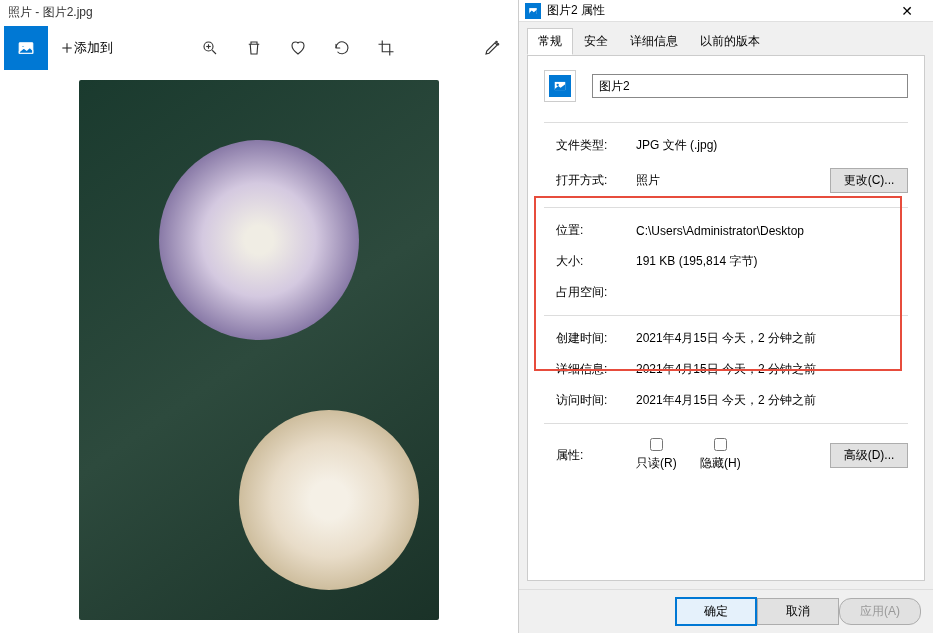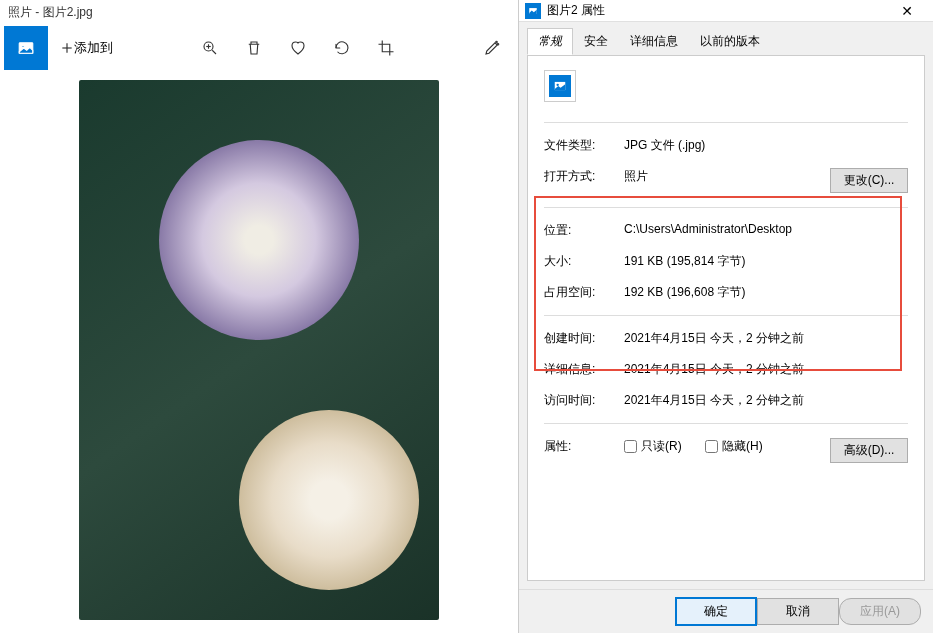--- a/index.html
+++ b/index.html
@@ -19,34 +19,34 @@
 .f1 { width:200px; height:200px; left:80px; top:60px; background: radial-gradient(circle,#f0ede4 10%,#d4c9e0 40%,#8a7ba8 70%,#4a5840 90%); }
 .f2 { width:180px; height:180px; left:160px; top:330px; background: radial-gradient(circle,#f5f0e6 15%,#e8dcc8 45%,#c9b896 75%,#3a4a35 95%); }
 
 .props-dialog { width: 415px; height: 633px; background: #f0f0f0; border-left: 1px solid #ccc; display: flex; flex-direction: column; font-size: 12px; }
 .dlg-titlebar { height: 22px; background: #fff; display: flex; align-items: center; padding: 0 6px; border-bottom: 1px solid #e0e0e0; }
 .dlg-titlebar .icon { width:16px; height:16px; background:#0078d4; margin-right:6px; display:flex; align-items:center; justify-content:center; }
 .dlg-titlebar .icon svg { width:10px; height:10px; fill:#fff; }
 .dlg-close { margin-left:auto; width:40px; text-align:center; font-size:14px; }
 .tabs { display:flex; padding: 6px 8px 0 8px; background:#f0f0f0; }
 .tab { padding: 4px 10px; border: 1px solid transparent; font-size:12px; }
-.tab.active { background:#fff; border:1px solid #ccc; border-bottom:1px solid #fff;font-style:italic; }
+.tab.active { background:#fff; border:1px solid #ccc; border-bottom:1px solid #fff; }
 .tab-body { flex:1; margin: 0 8px 8px 8px; background:#fff; border:1px solid #ccc; padding: 14px 16px; position: relative; }
-.row { display:flex; margin-bottom: 14px; }
+.row { display:flex; align-items:center; margin-bottom: 14px; margin-left: 12px; }
 .row .lbl { width: 80px; color:#000; }
 .row .val { flex:1; color:#000; }
 .filename-row { display:flex; align-items:center; gap:16px; margin-bottom:20px; }
 .file-icon { width:32px; height:32px; border:1px solid #ccc; display:flex; align-items:center; justify-content:center; background:#fff; }
 .file-icon-inner { width:22px; height:22px; background:#0078d4; display:flex; align-items:center; justify-content:center; }
 .file-icon-inner svg { width:14px; height:14px; fill:#fff; }
 .filename-input { flex:1; border:1px solid #888; padding:4px 6px; font-size:12px; background:#fff; }
 .hr { border:none; border-top:1px solid #ddd; margin: 8px 0 14px 0; }
 .btn { background:#e1e1e1; border:1px solid #adadad; padding:3px 2px; font-size:12px; min-width:78px; text-align:center; }
 .highlight-box { position:absolute; border:2px solid #e74c3c; left:6px; width:368px; top:140px; height:175px; pointer-events:none; }
-.cb { display:inline-flex; align-items:center; gap:4px; margin-right:20px; }
+.cb { display:inline-flex; align-items:center; gap:4px; margin-right:20px;flex-direction:column; }
 .cb input { width:13px; height:13px; }
 .dlg-footer { height:44px; background:#f0f0f0; display:flex; align-items:center; justify-content:flex-end; padding: 0 12px; border-top:1px solid #ddd; }
 .dlg-footer .btn { min-width:82px; padding:4px 10px; }
 .btn.primary { border:2px solid #0078d4; background:#e5f1fb; }
 .btn.disabled { color:#999;border-radius:12px; }
 </style>
 </head>
 <body>
 
 <div class="photos-app">
@@ -138,20 +138,21 @@
     <div class="filename-row">
       <div class="file-icon">
         <div class="file-icon-inner">
             <svg viewBox="0 0 24 24">
               <rect x="3" y="5" width="18" height="14" fill="#fff"></rect>
               <circle cx="8" cy="10" r="2" fill="#0078d4"></circle>
               <path d="M3 17 L9 12 L13 15 L21 9 V19 H3 Z" fill="#0078d4"></path>
             </svg>
           </div>
       </div>
+      <input class="filename-input" value="图片2" style="">
     </div>
     <hr class="hr">
 
     <div class="row">
       <span class="lbl">文件类型:</span>
       <span class="val">JPG 文件 (.jpg)</span>
     </div>
     <div class="row">
       <span class="lbl">打开方式:</span>
       <span class="val">照片</span>
@@ -162,21 +163,20 @@
     <div class="row">
       <span class="lbl">位置:</span>
       <span class="val">C:\Users\Administrator\Desktop</span>
     </div>
     <div class="row">
       <span class="lbl">大小:</span>
       <span class="val">191 KB (195,814 字节)</span>
     </div>
     <div class="row">
       <span class="lbl">占用空间:</span>
-      <span class="val">192 KB (196,608 字节)</span>
     </div>
     <hr class="hr">
 
     <div class="row">
       <span class="lbl">创建时间:</span>
       <span class="val">2021年4月15日 今天，2 分钟之前</span>
     </div>
     <div class="row">
       <span class="lbl">详细信息:</span>
       <span class="val">2021年4月15日 今天，2 分钟之前</span>

